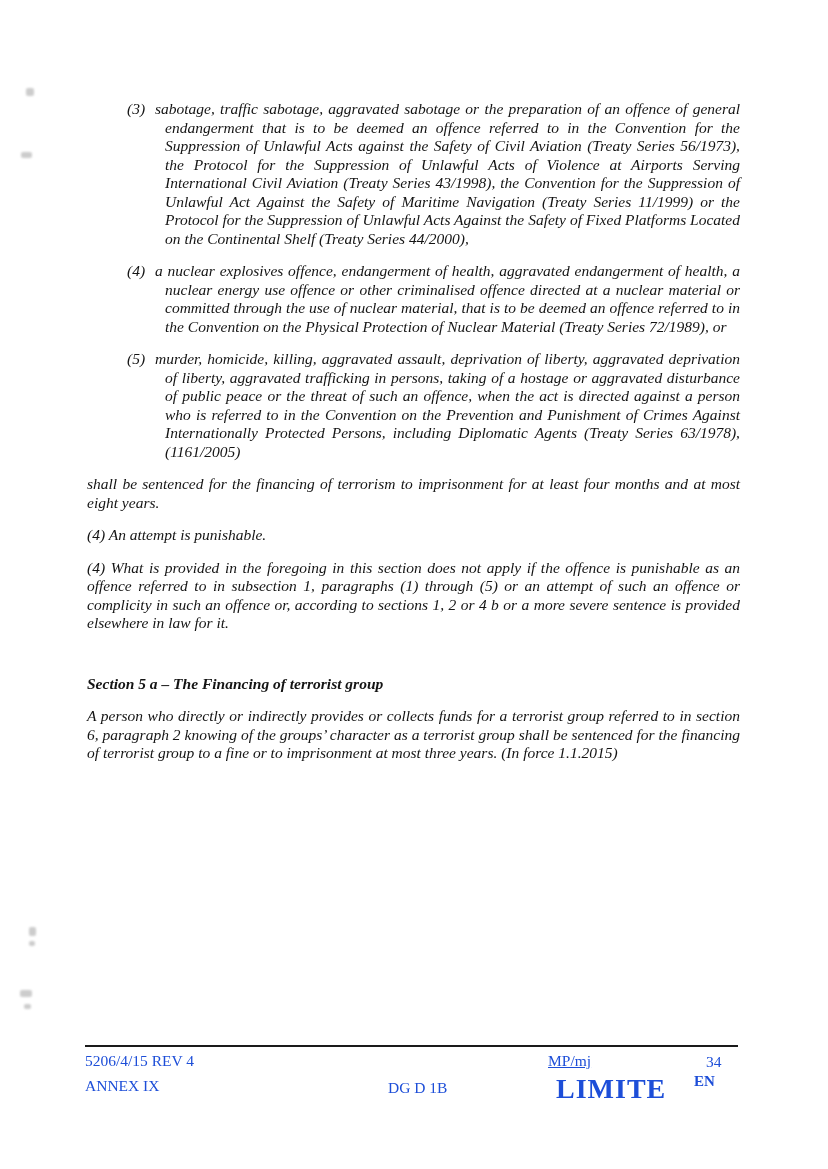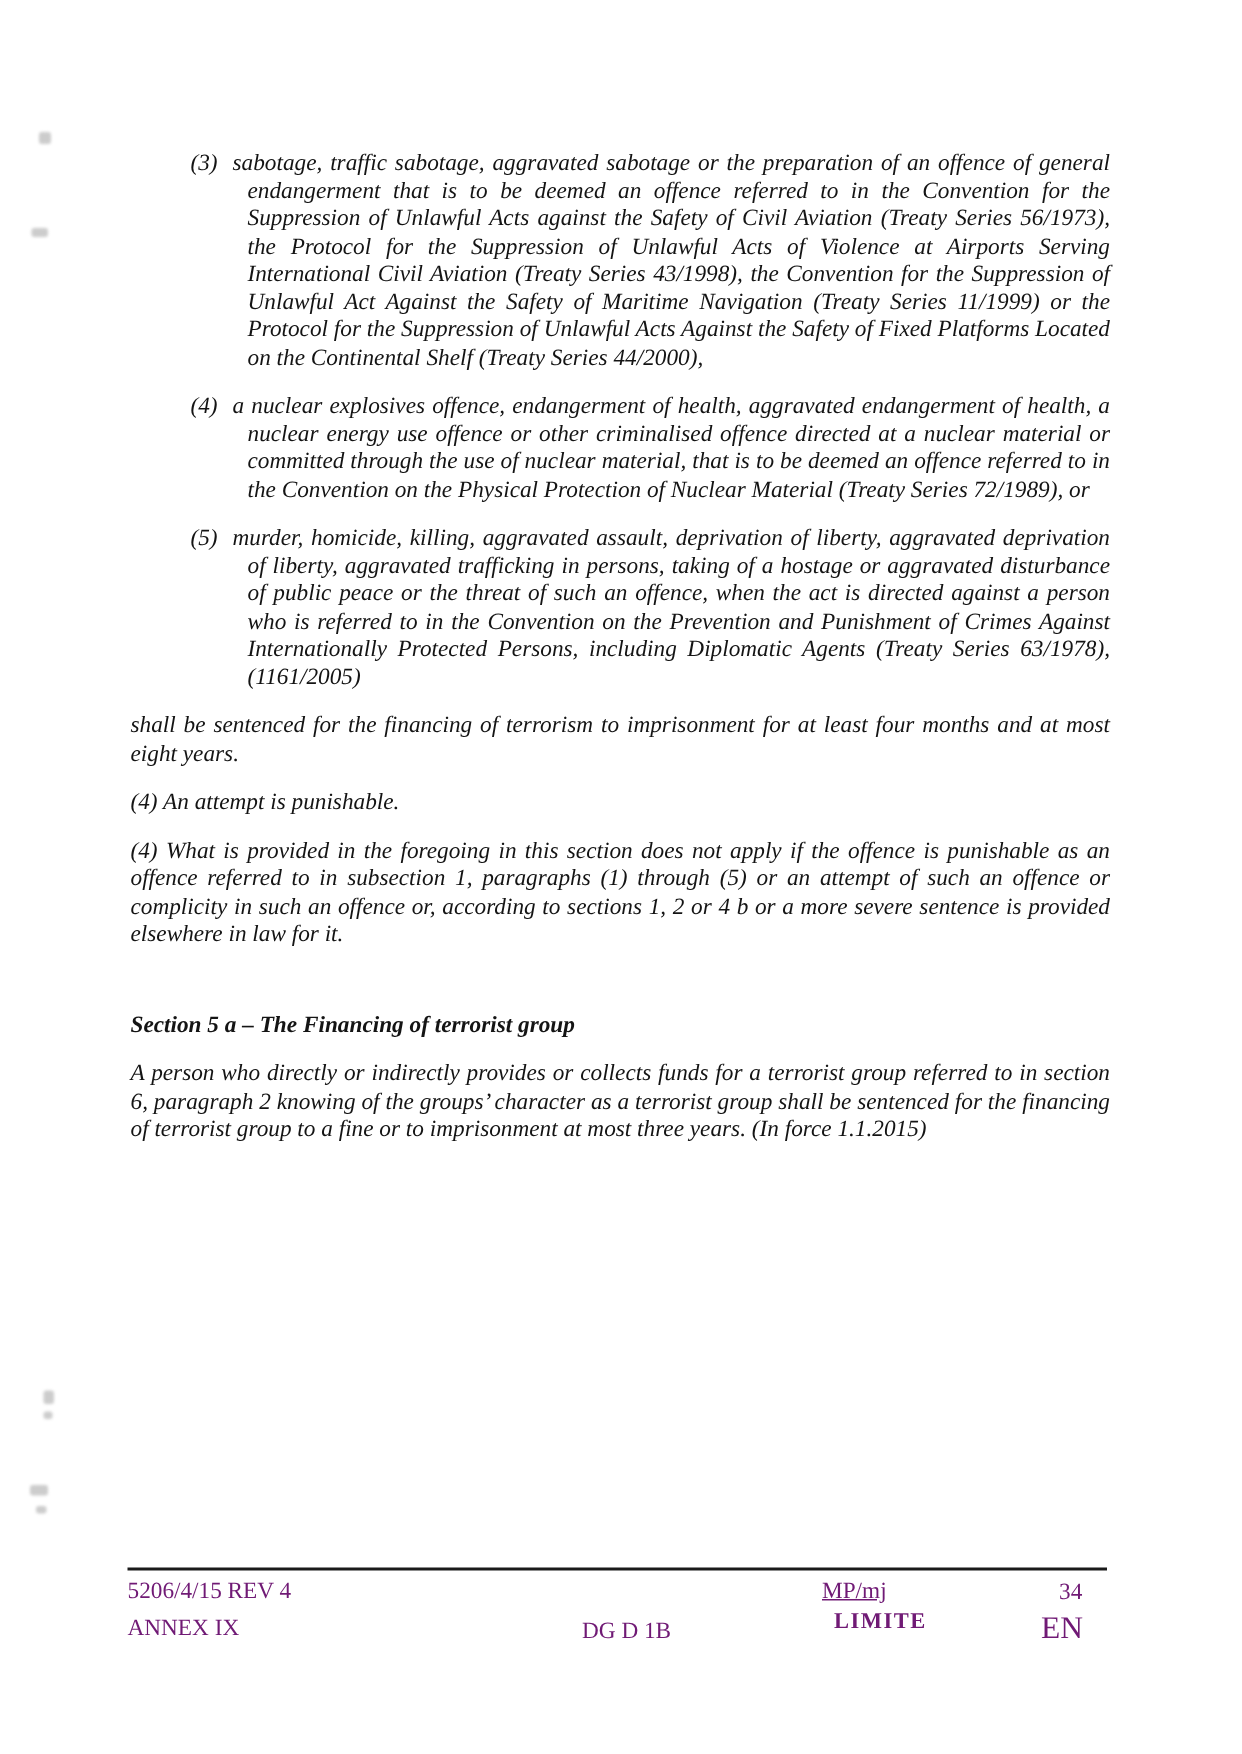--- a/index.html
+++ b/index.html
@@ -51,30 +51,30 @@
     left: 85px;
     top: 1045px;
     width: 653px;
     height: 2px;
     background: #1a1a1a;
   }
   .footer-text {
     position: absolute;
     font-family: "Liberation Serif", "DejaVu Serif", serif;
     font-size: 15.5px;
-    color: #701a75;
+    color: #1d4ed8;
     white-space: nowrap;
   }
   .f-docnum   { left: 85px;  top: 1052px; }
   .f-initials { left: 548px; top: 1052px; text-decoration: underline; }
   .f-pagenum  { left: 706px; top: 1053px; }
   .f-annex    { left: 85px;  top: 1077px; text-align: center; }
   .f-dg       { left: 388px; top: 1079px; }
-  .f-limite   { left: 556px; top: 1073px; font-size: 15px; font-weight: bold; letter-spacing: 1px; }
-  .f-lang     { left: 694px; top: 1073px; font-size: 21px; font-weight: normal; }
+  .f-limite   { left: 556px; top: 1073px; font-size: 28px; font-weight: bold; letter-spacing: 1px; }
+  .f-lang     { left: 694px; top: 1073px; font-size: 15px; font-weight: bold; }
   .artifact {
     position: absolute;
     background: #9a9a9a;
     opacity: 0.5;
     border-radius: 2px;
     filter: blur(1px);
   }
   .a1 { left: 26px; top: 88px;  width: 8px;  height: 8px; }
   .a2 { left: 21px; top: 152px; width: 11px; height: 6px; }
   .a3 { left: 29px; top: 927px; width: 7px;  height: 9px; }

